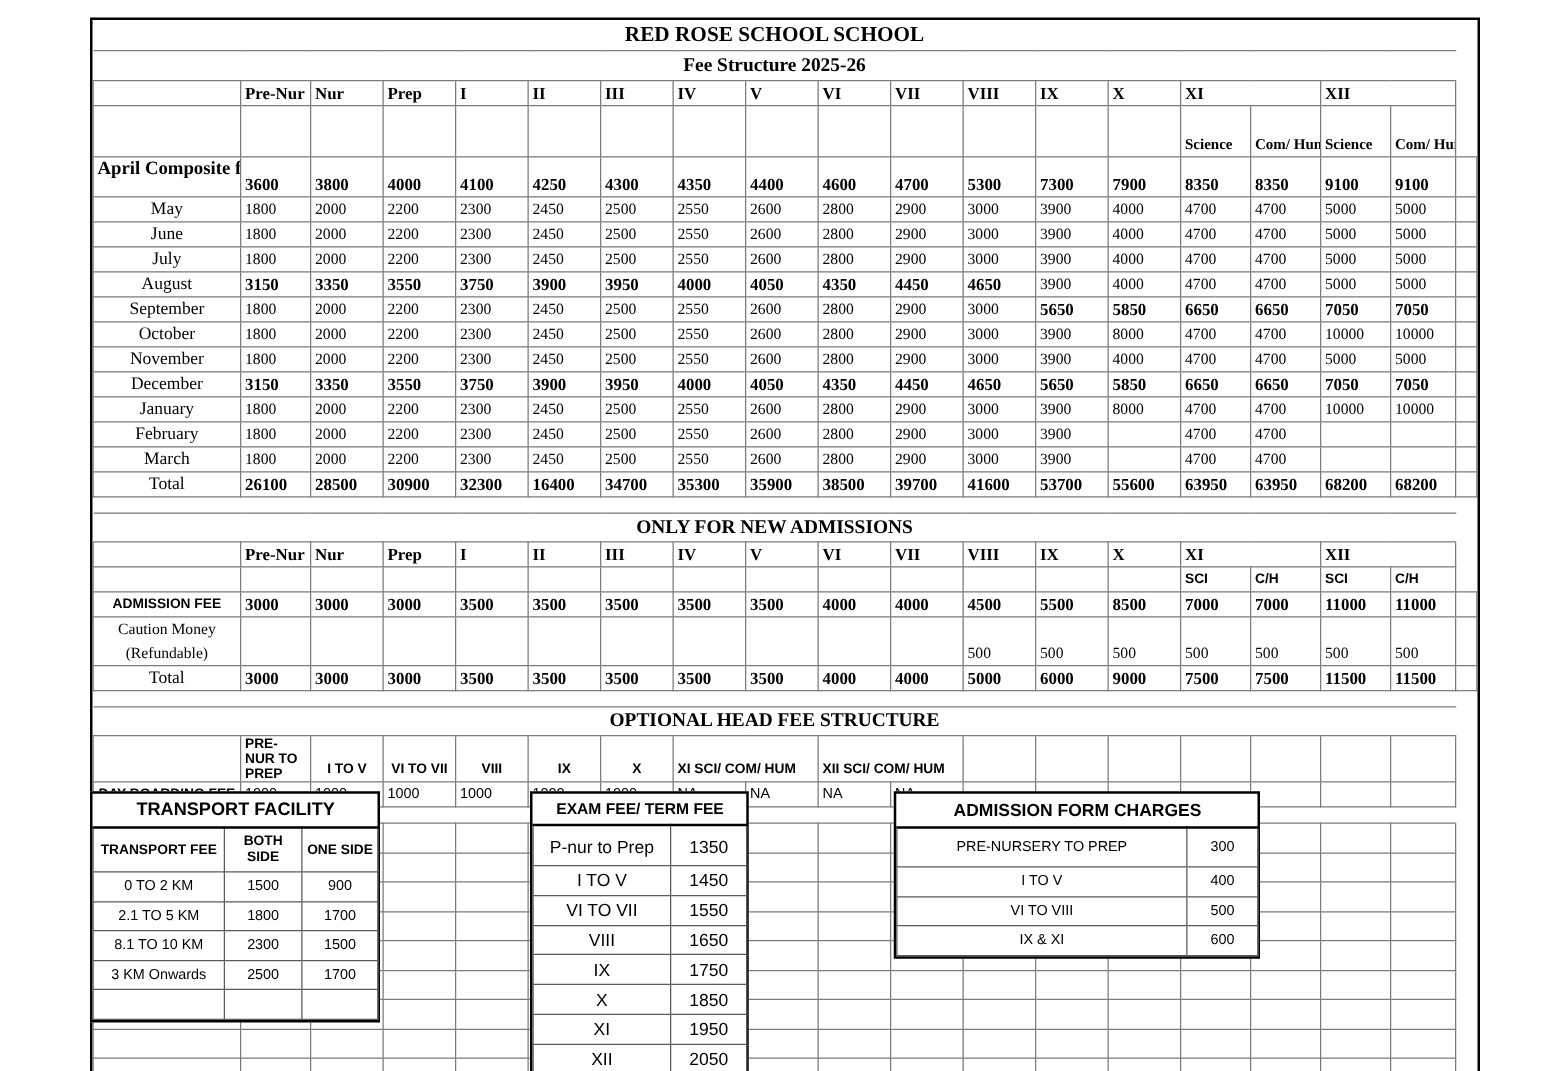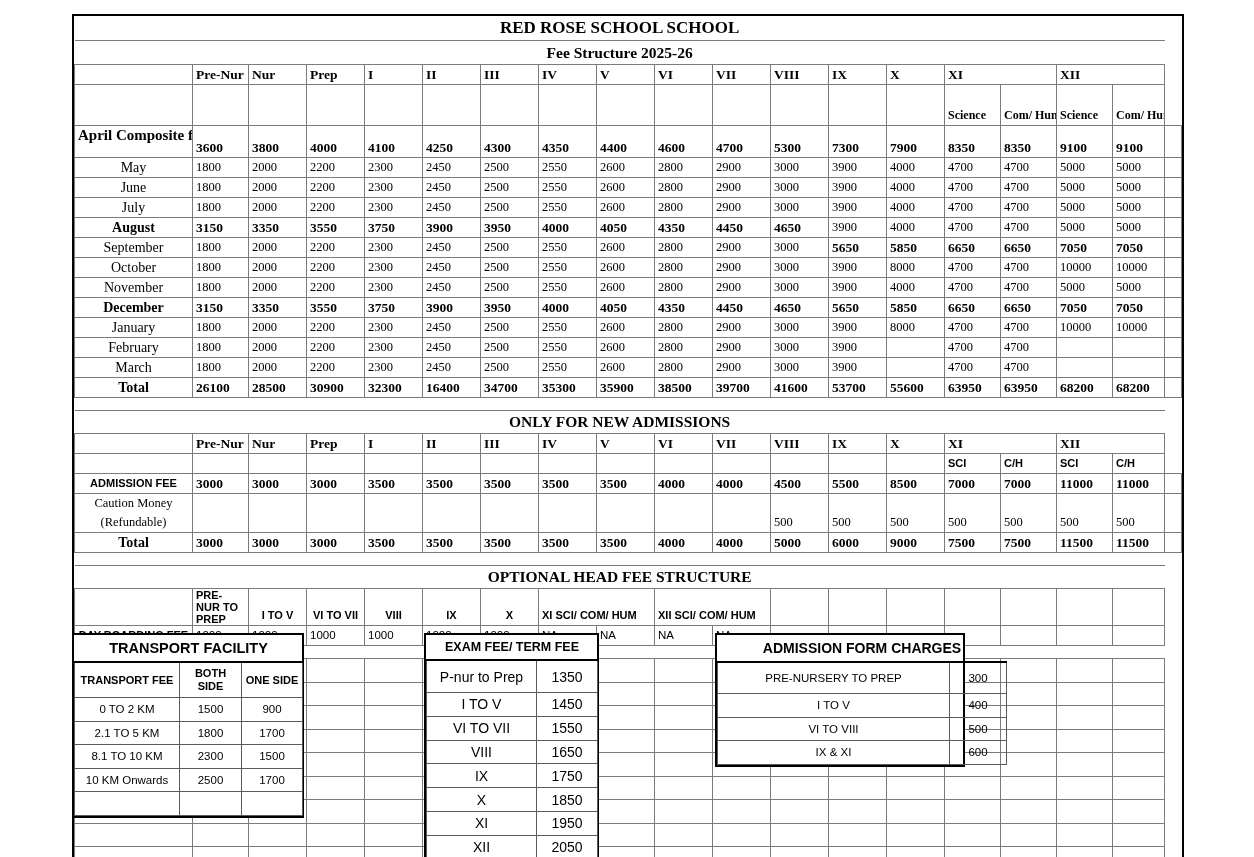--- a/index.html
+++ b/index.html
@@ -79,21 +79,21 @@
   .sub-hdr {
     font-weight: bold;
     font-size: 12px;
     vertical-align: bottom;
   }
   .rowlabel {
     text-align: center;
     font-size: 14px;
     vertical-align: middle;
   }
-  .rowlabel.bold { font-weight: bold; }
+  .rowlabel.bold { font-weight: normal; }
   .april-label {
     font-weight: bold;
     font-size: 15px;
     text-align: right;
     vertical-align: top;
     line-height: 15px;
   }
   .num { text-align: left; font-size: 12.5px; }
   .num.b { font-weight: bold; font-size: 13.5px; }
   .tall { height: 32px; }
@@ -164,21 +164,21 @@
   #transport-facility-box .caption { height: 26px; }
   #transport-facility-box .hdr2 td { height: 34px; }
   #transport-facility-box .colhdr.two-line { line-height: 13px; white-space: normal; }
 
   #exam-fee-box { left: 424px; top: 633px; width: 175px; }
   #exam-fee-box td { height: 22.8px; font-size: 14px; }
   #exam-fee-box .caption { font-size: 12.5px; height: 24px; }
   #exam-fee-box .firstrow td { height: 31px; }
   #exam-fee-box .lbl { font-size: 14px; }
 
-  #admission-form-box { left: 715px; top: 633px; width: 250px; }
+  #admission-form-box { left: 715px; top: 633px; width: 293px; }
   #admission-form-box td { height: 22.5px; font-size: 11.5px; }
   #admission-form-box .caption { font-size: 14px; height: 26px; }
   #admission-form-box .firstrow td { height: 30px; }
 </style>
 </head>
 <body>
 
 <div class="page">
 
   <div class="sheet">
@@ -911,21 +911,21 @@
             <td>2.1 TO 5 KM</td>
             <td>1800</td>
             <td>1700</td>
           </tr>
           <tr>
             <td>8.1 TO 10 KM</td>
             <td>2300</td>
             <td>1500</td>
           </tr>
           <tr>
-            <td>10 KM Onwards</td>
+            <td>3 KM Onwards</td>
             <td>2500</td>
             <td>1700</td>
           </tr>
         </tbody>
       <tbody>
           <tr>
         <td></td>
         <td></td>
         <td></td>
       </tr>

